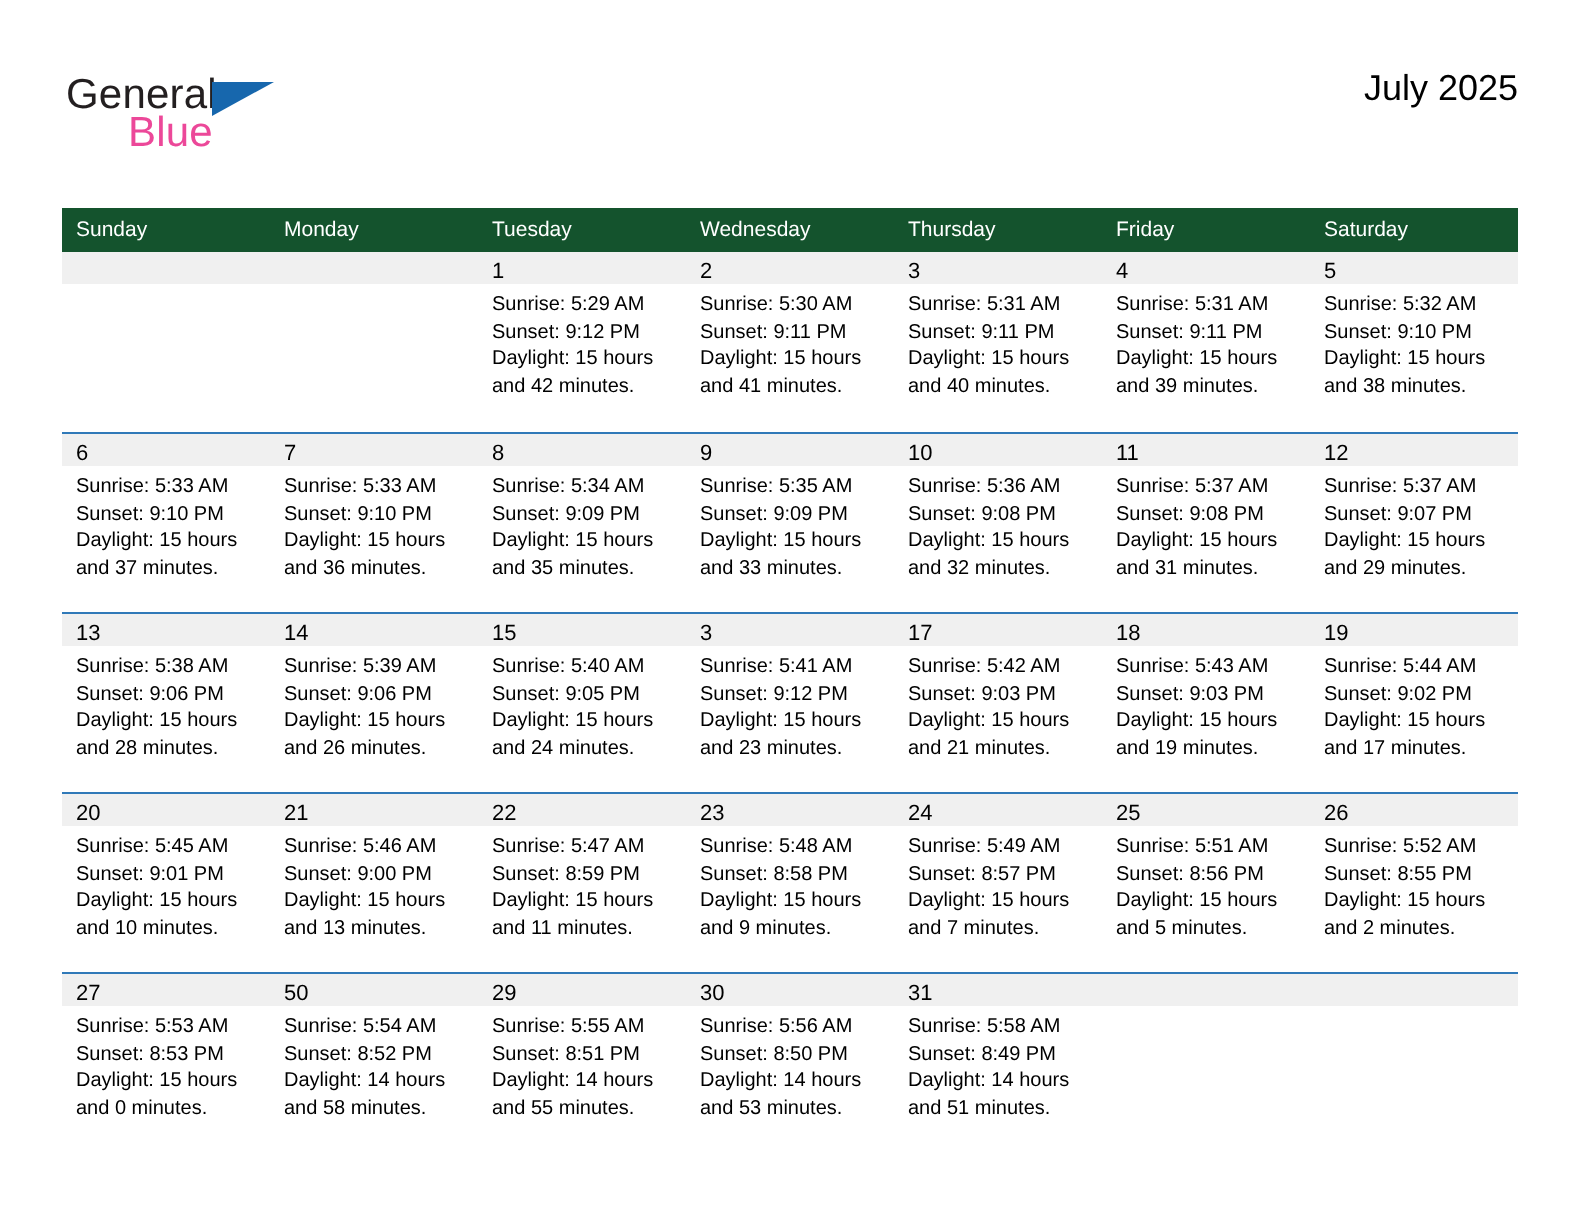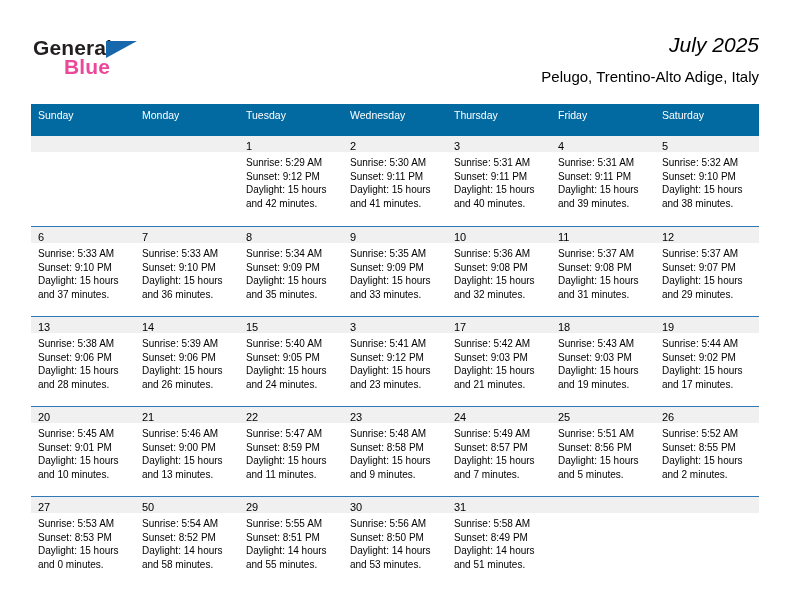--- a/index.html
+++ b/index.html
@@ -31,21 +31,20 @@
     width: 792px;
     height: 96px;
   }
 
   .logo {
     position: absolute;
     left: 33px;
     top: 36px;
     width: 140px;
     height: 48px;
-    font-weight: bold;
   }
   .logo-general {
     position: absolute;
     left: 0;
     top: 0;
     font-size: 21px;
     color: #231f20;
     letter-spacing: 0.1px;
     line-height: 24px;
   }
@@ -68,47 +67,46 @@
     border-bottom: 17px solid transparent;
   }
 
   .title-block {
     position: absolute;
     right: 33px;
     top: 28px;
     text-align: right;
   }
   .month-title {
-    font-size: 21px;
+    font-size: 18px;
     color: #000000;
     line-height: 33px;
     white-space: nowrap;
-    font-style: italic;
   }
   .location-title {
     font-size: 15px;
     color: #000000;
     line-height: 20px;
     margin-top: 6px;
     white-space: nowrap;
   }
 
   
   .calendar {
     position: absolute;
     left: 31px;
     top: 104px;
     width: 728px;
   }
 
   .weekday-row {
     display: flex;
     width: 100%;
-    background: #0369a1;
-    height: 32px;
+    background: #14532d;
+    height: 22px;
   }
   .weekday-cell {
     flex: 1 1 0;
     min-width: 0;
     color: #ffffff;
     font-size: 10.5px;
     line-height: 22px;
     padding-left: 7px;
     box-sizing: border-box;
     white-space: nowrap;
@@ -166,21 +164,20 @@
   <div class="header">
 
     <div class="logo">
       <span class="logo-general">General</span>
       <span class="logo-triangle"></span>
       <span class="logo-blue">Blue</span>
     </div>
 
     <div class="title-block">
       <div class="month-title">July 2025</div>
-      <div class="location-title">Pelugo, Trentino-Alto Adige, Italy</div>
     </div>
 
   </div>
 
   <div class="calendar">
     <div class="weekday-row" id="weekday-row">
         <div class="weekday-cell">Sunday</div>
         <div class="weekday-cell">Monday</div>
         <div class="weekday-cell">Tuesday</div>
         <div class="weekday-cell">Wednesday</div>

